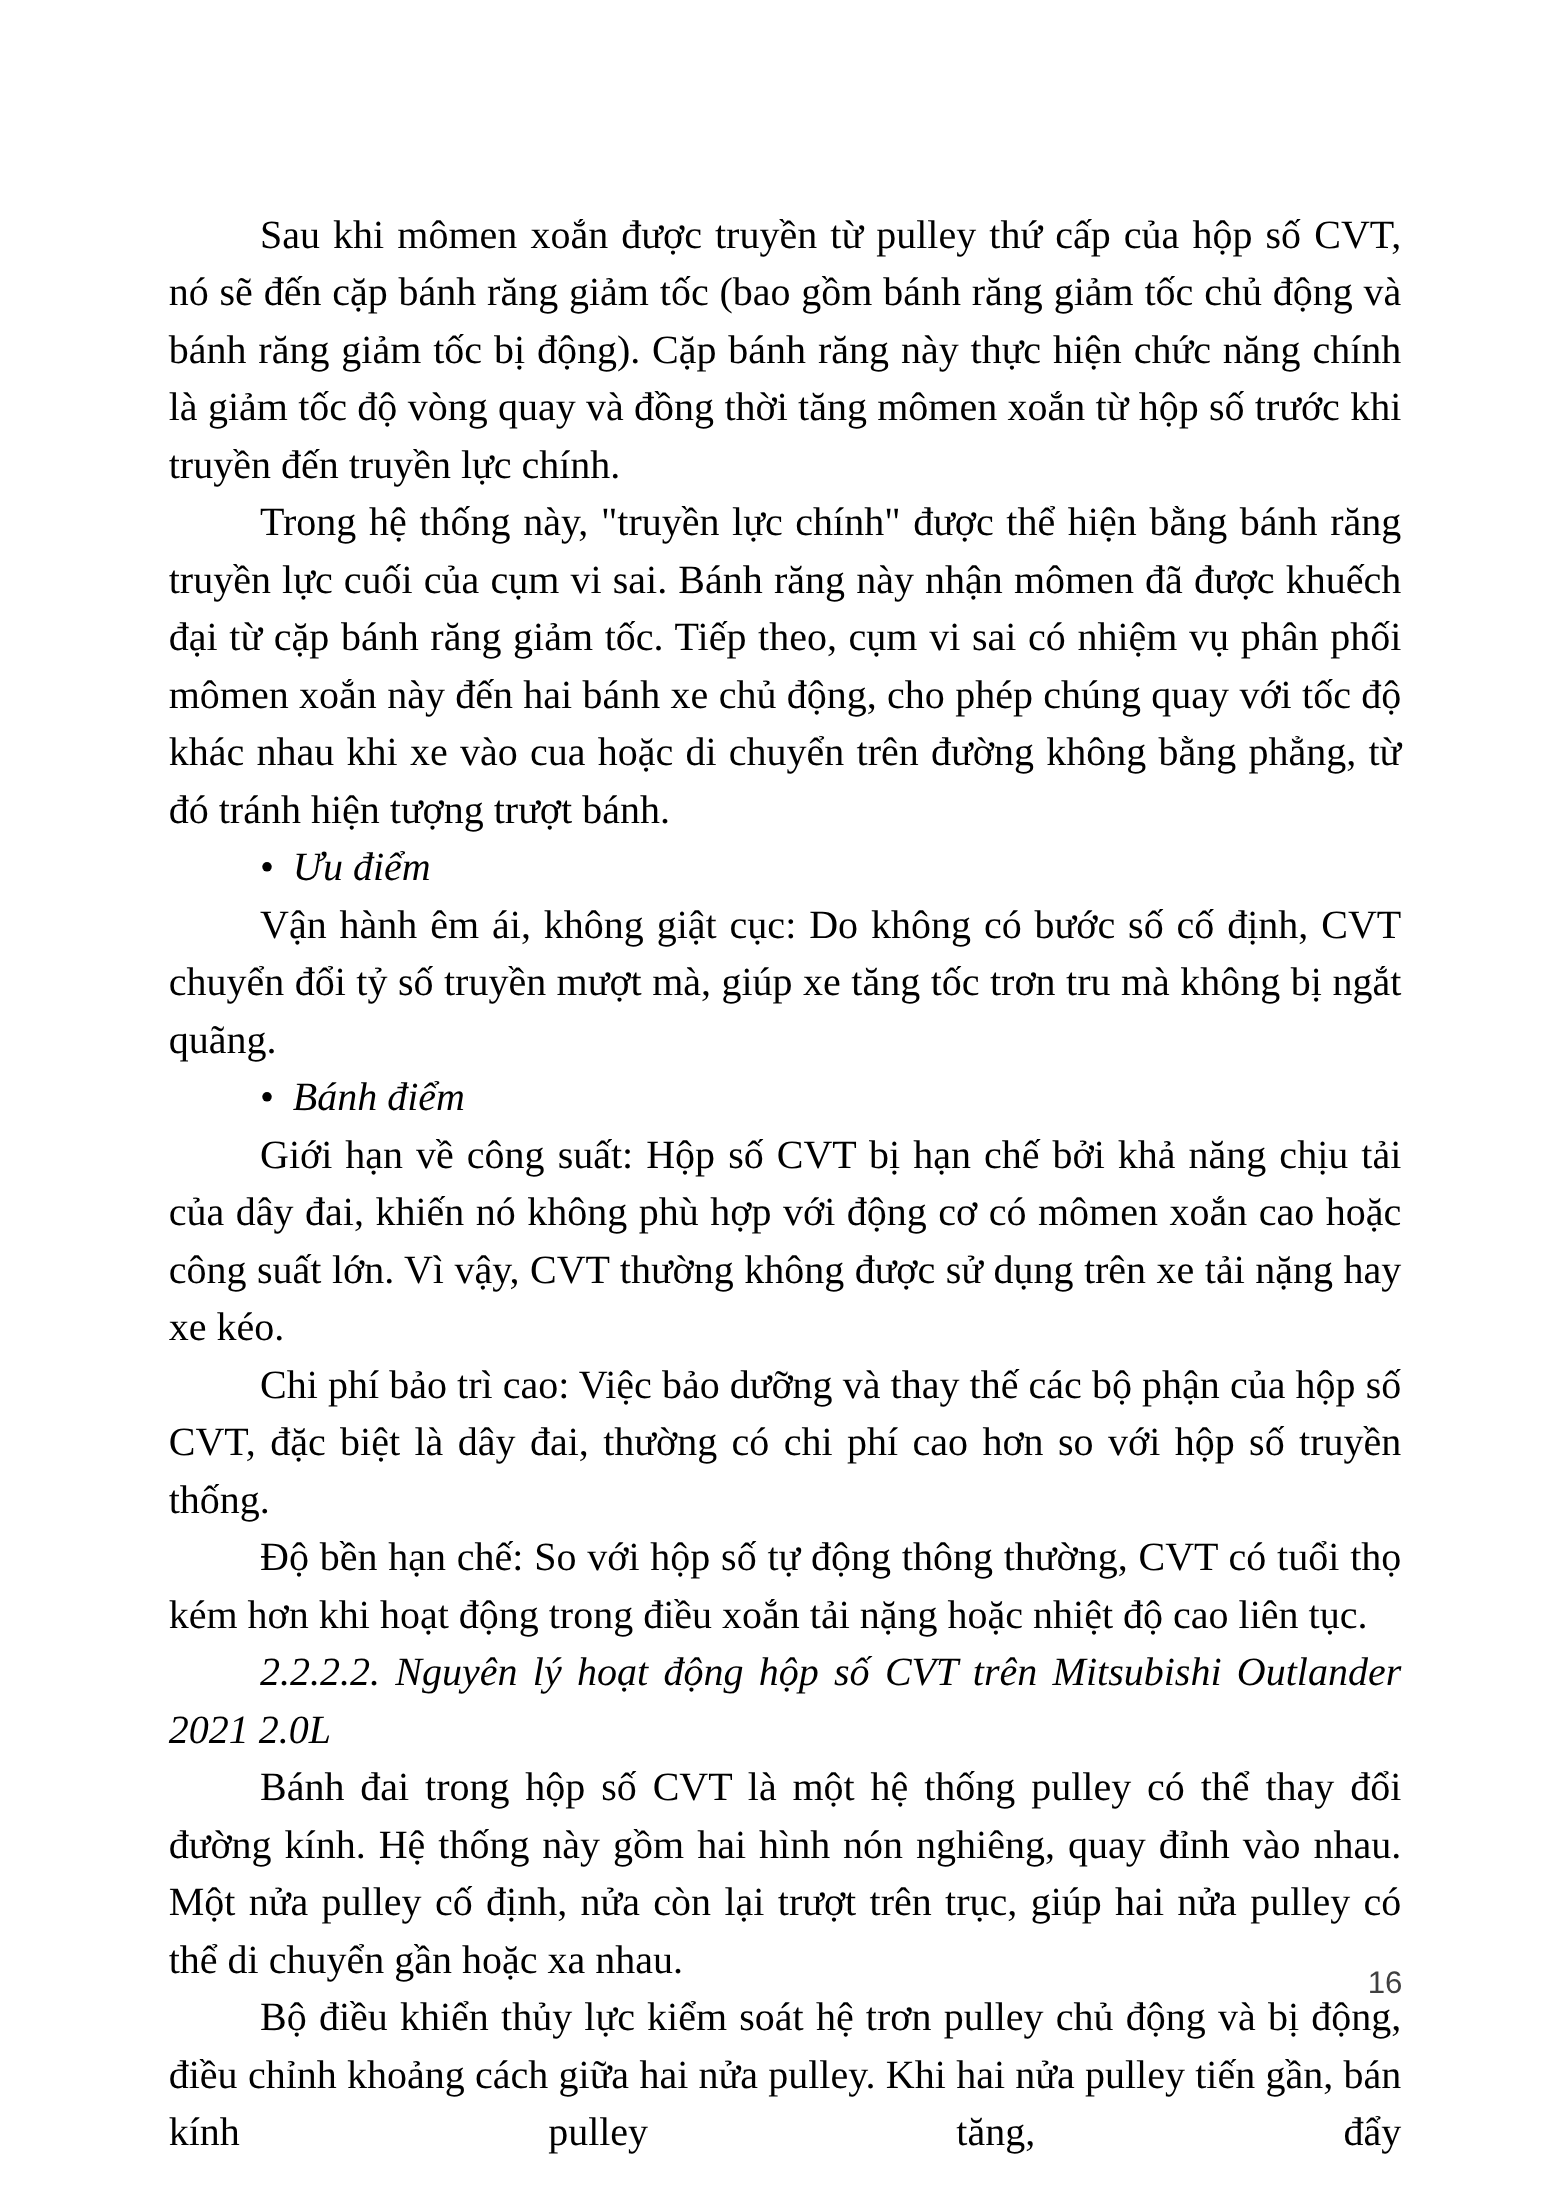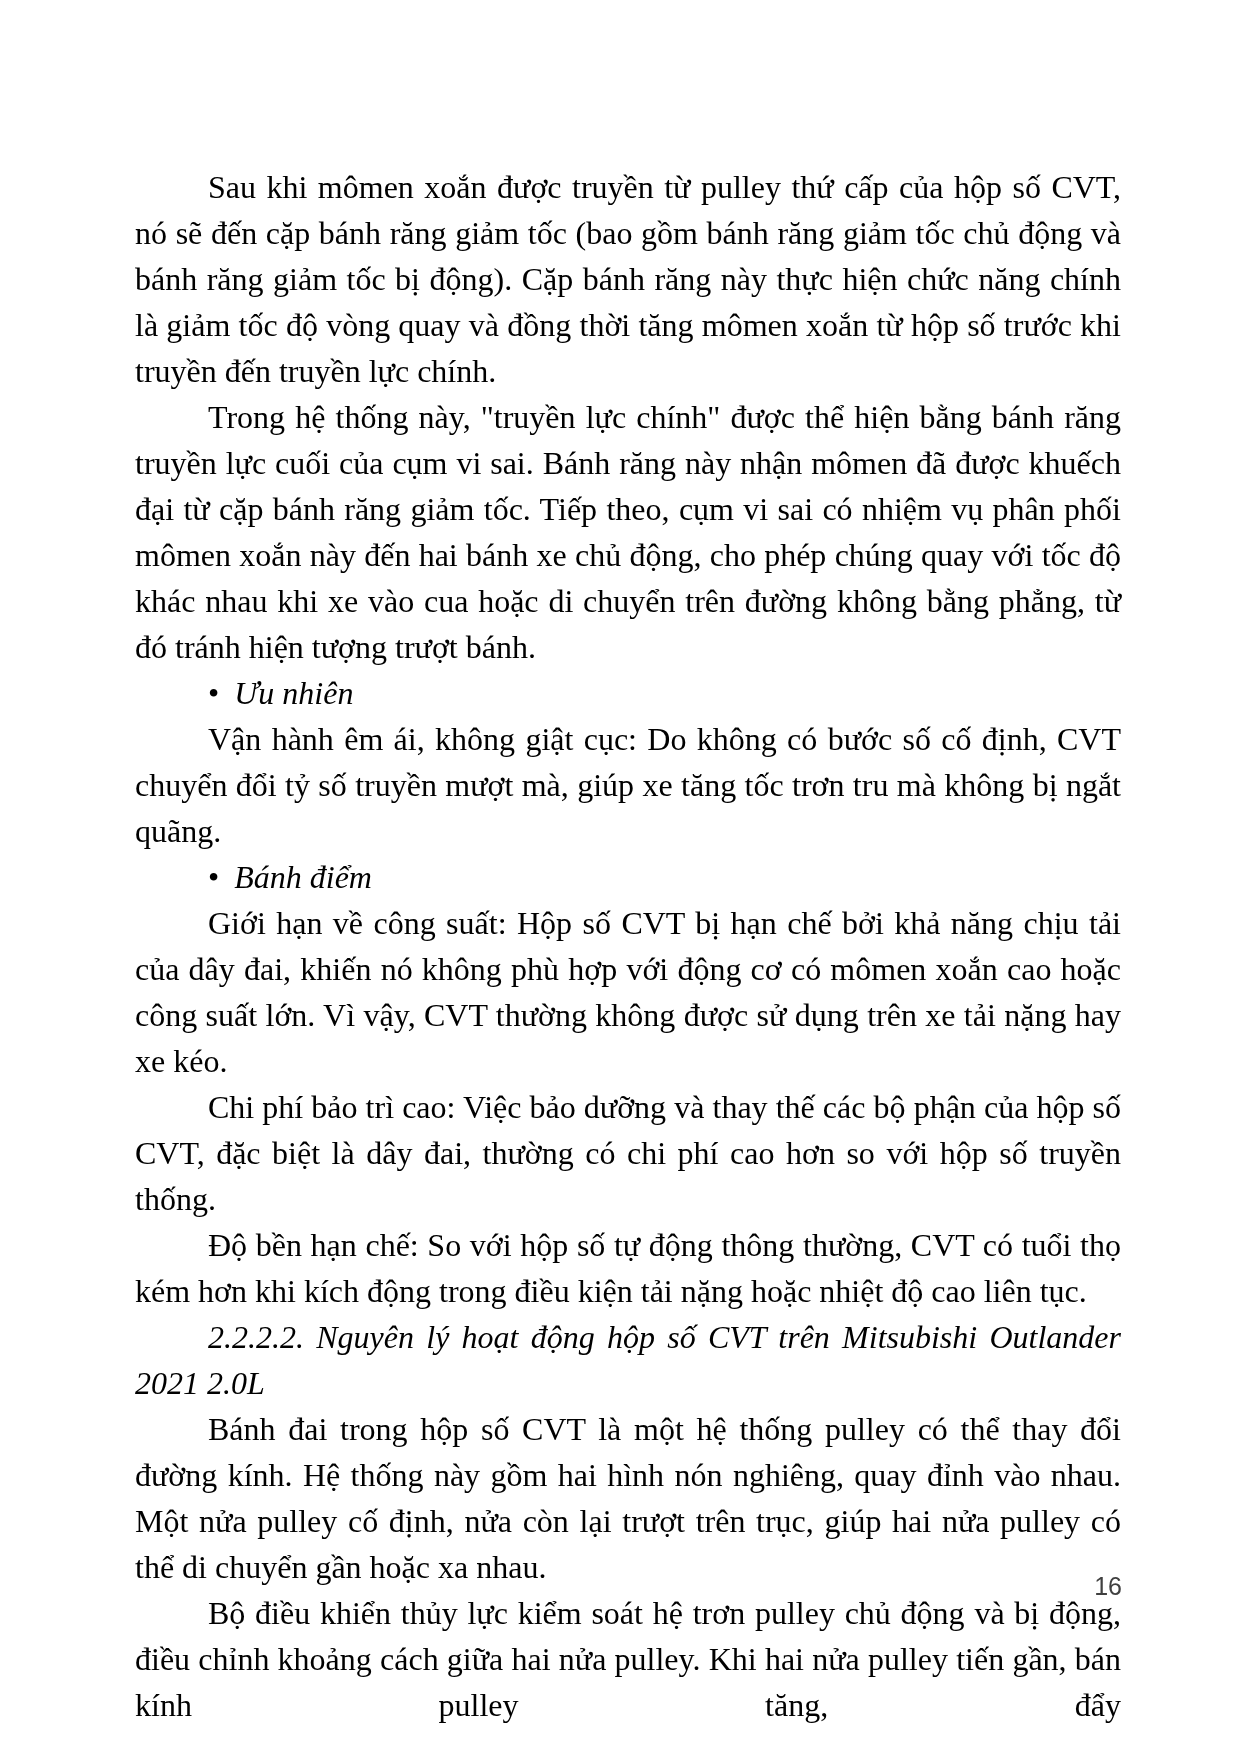--- a/index.html
+++ b/index.html
@@ -43,36 +43,36 @@
 
 <div class="page">
 
   <div class="content">
 
     <p>Sau khi mômen xoắn được truyền từ pulley thứ cấp của hộp số CVT, nó sẽ đến cặp bánh răng giảm tốc (bao gồm bánh răng giảm tốc chủ động và bánh răng giảm tốc bị động). Cặp bánh răng này thực hiện chức năng chính là giảm tốc độ vòng quay và đồng thời tăng mômen xoắn từ hộp số trước khi truyền đến truyền lực chính.</p>
 
     <p>Trong hệ thống này, "truyền lực chính" được thể hiện bằng bánh răng truyền lực cuối của cụm vi sai. Bánh răng này nhận mômen đã được khuếch đại từ cặp bánh răng giảm tốc. Tiếp theo, cụm vi sai có nhiệm vụ phân phối mômen xoắn này đến hai bánh xe chủ động, cho phép chúng quay với tốc độ khác nhau khi xe vào cua hoặc di chuyển trên đường không bằng phẳng, từ đó tránh hiện tượng trượt bánh.</p>
 
     <p class="bullet">
-      <span class="marker">•</span><span class="btext">Ưu nhiên</span>
+      <span class="marker">•</span><span class="btext">Ưu điểm</span>
     </p>
 
 
 
     <p>Vận hành êm ái, không giật cục: Do không có bước số cố định, CVT chuyển đổi tỷ số truyền mượt mà, giúp xe tăng tốc trơn tru mà không bị ngắt quãng.</p>
 
     <p class="bullet">
       <span class="marker">•</span><span class="btext">Bánh điểm</span>
     </p>
 
     <p>Giới hạn về công suất: Hộp số CVT bị hạn chế bởi khả năng chịu tải của dây đai, khiến nó không phù hợp với động cơ có mômen xoắn cao hoặc công suất lớn. Vì vậy, CVT thường không được sử dụng trên xe tải nặng hay xe kéo.</p>
 
     <p>Chi phí bảo trì cao: Việc bảo dưỡng và thay thế các bộ phận của hộp số CVT, đặc biệt là dây đai, thường có chi phí cao hơn so với hộp số truyền thống.</p>
 
-    <p>Độ bền hạn chế: So với hộp số tự động thông thường, CVT có tuổi thọ kém hơn khi kích động trong điều kiện tải nặng hoặc nhiệt độ cao liên tục.</p>
+    <p>Độ bền hạn chế: So với hộp số tự động thông thường, CVT có tuổi thọ kém hơn khi hoạt động trong điều xoắn tải nặng hoặc nhiệt độ cao liên tục.</p>
 
     <p class="heading">2.2.2.2. Nguyên lý hoạt động hộp số CVT trên Mitsubishi Outlander 2021 2.0L</p>
 
     <p>Bánh đai trong hộp số CVT là một hệ thống pulley có thể thay đổi đường kính. Hệ thống này gồm hai hình nón nghiêng, quay đỉnh vào nhau. Một nửa pulley cố định, nửa còn lại trượt trên trục, giúp hai nửa pulley có thể di chuyển gần hoặc xa nhau.</p>
 
     <p class="continued">Bộ điều khiển thủy lực kiểm soát hệ trơn pulley chủ động và bị động, điều chỉnh khoảng cách giữa hai nửa pulley. Khi hai nửa pulley tiến gần, bán kính pulley tăng, đẩy</p>
 
   </div>
 
   <div class="pagenum">16</div>

